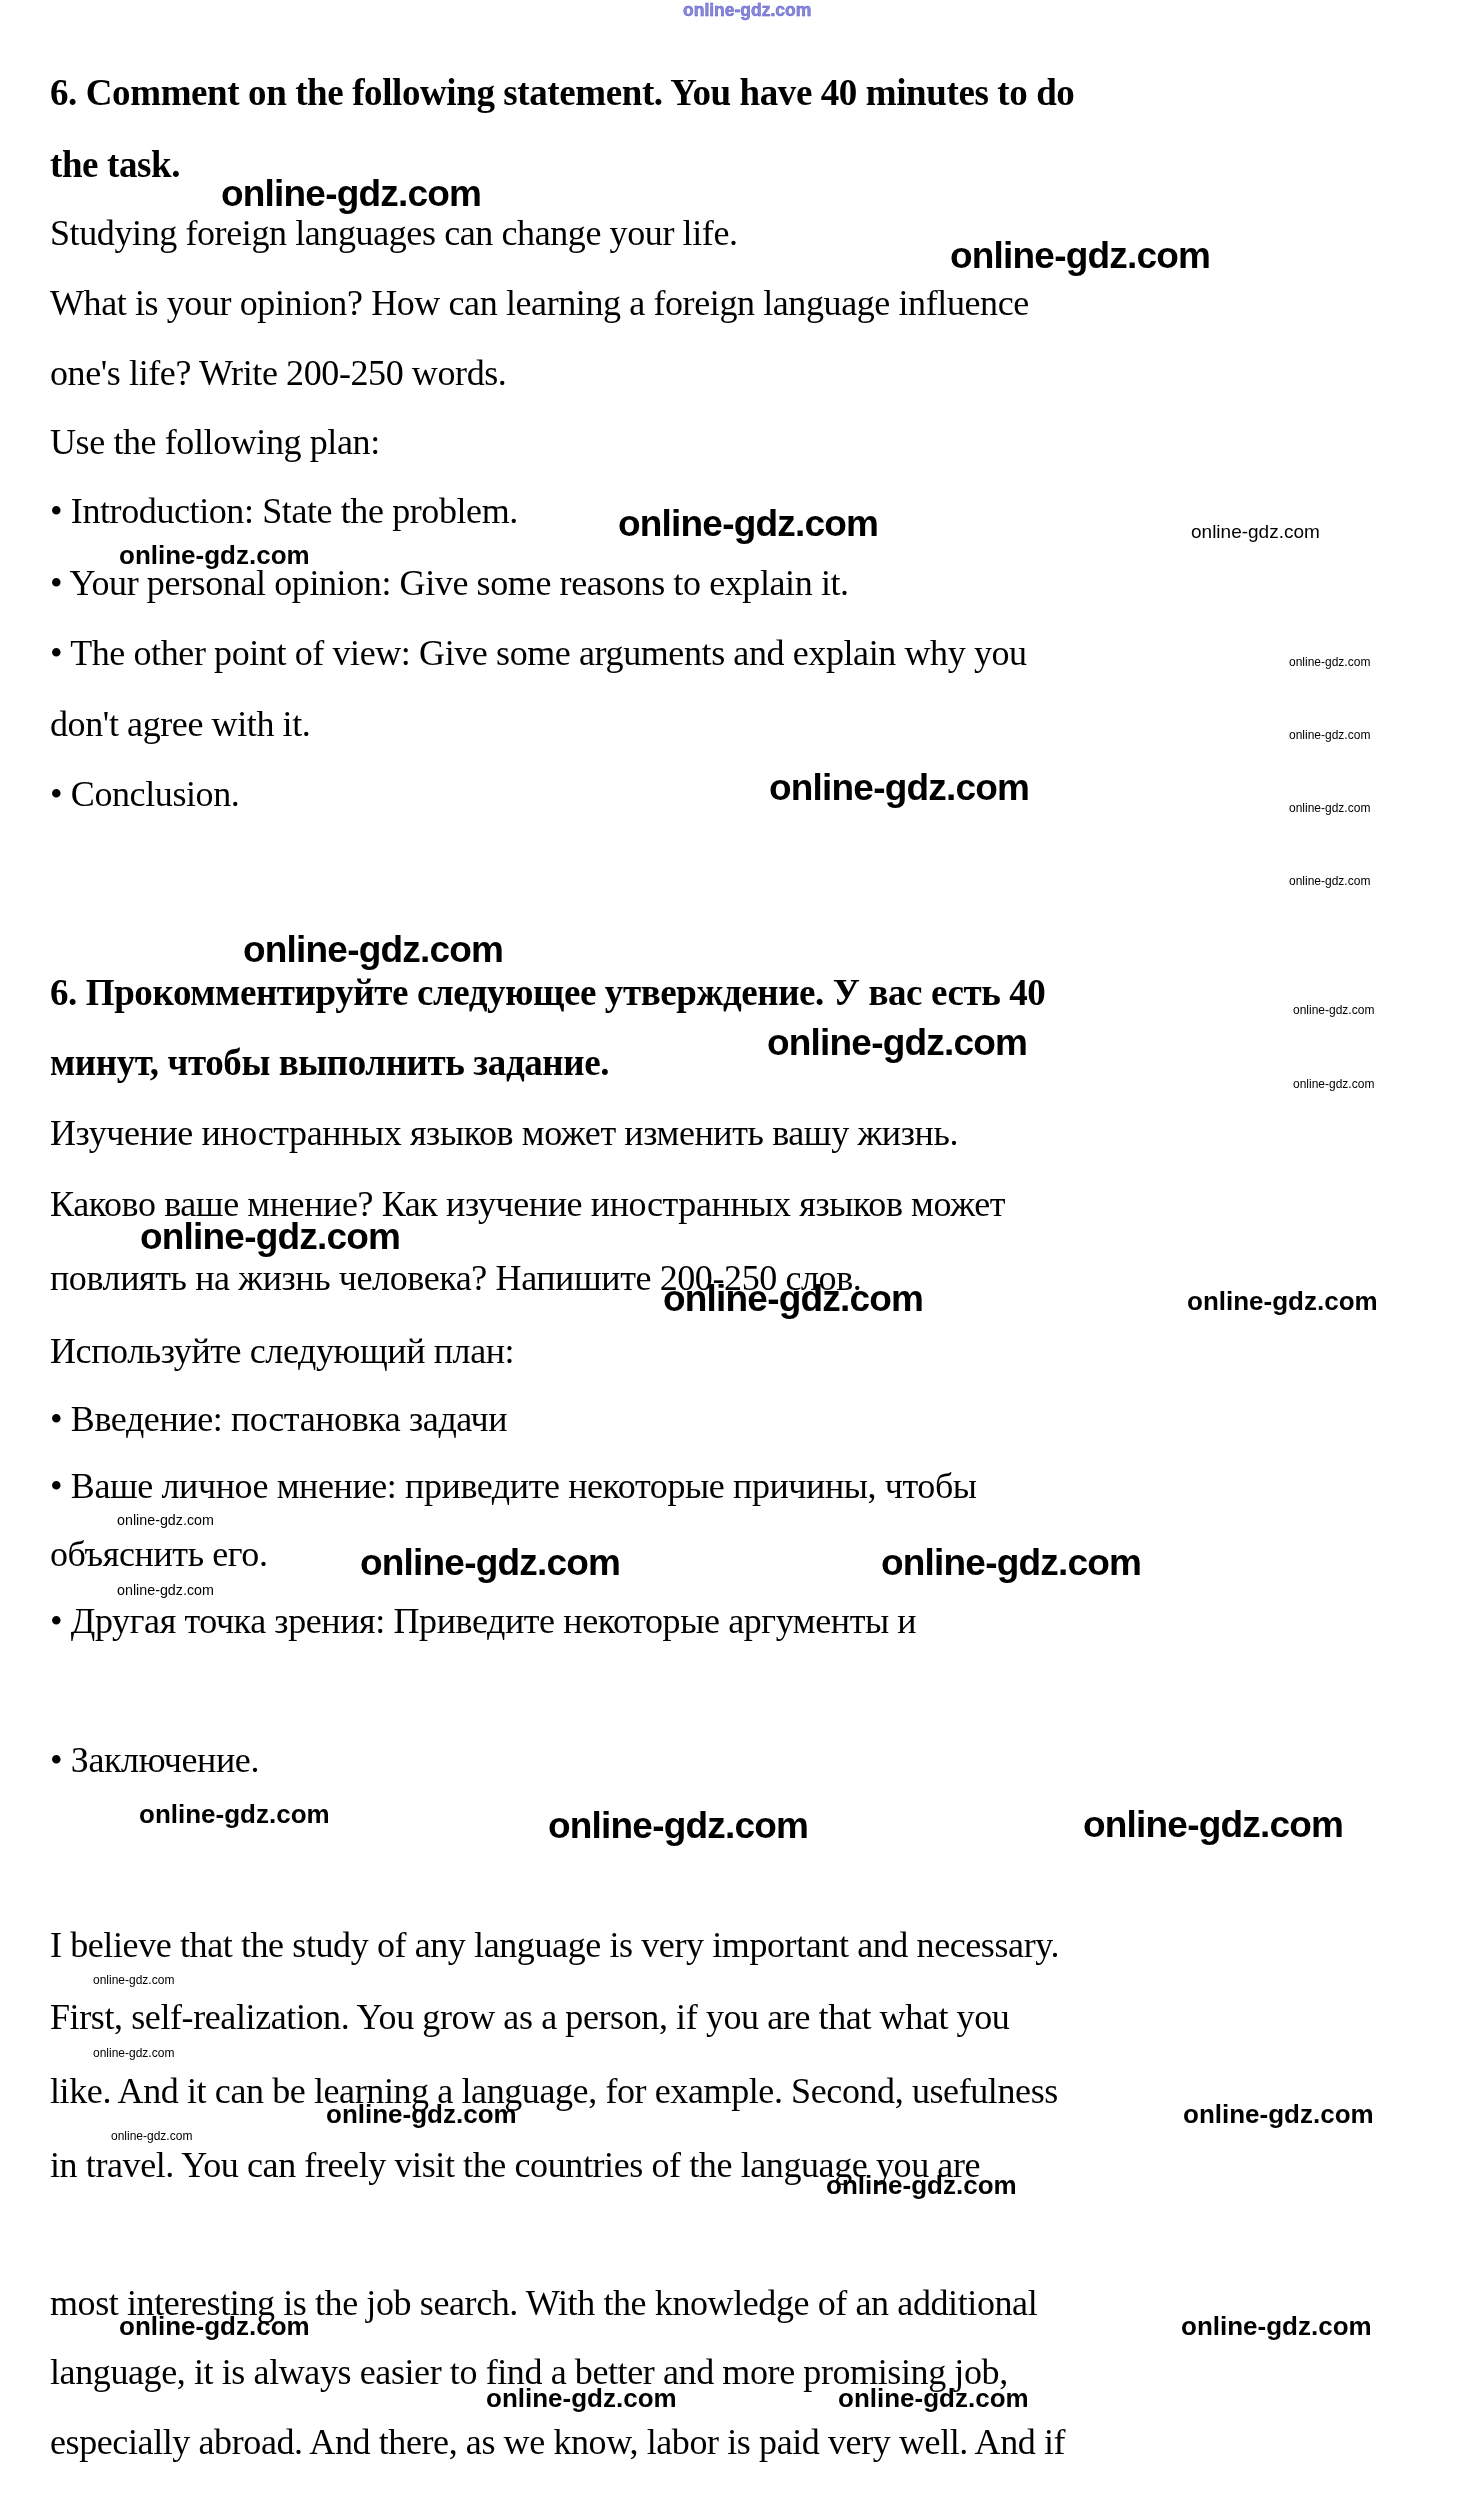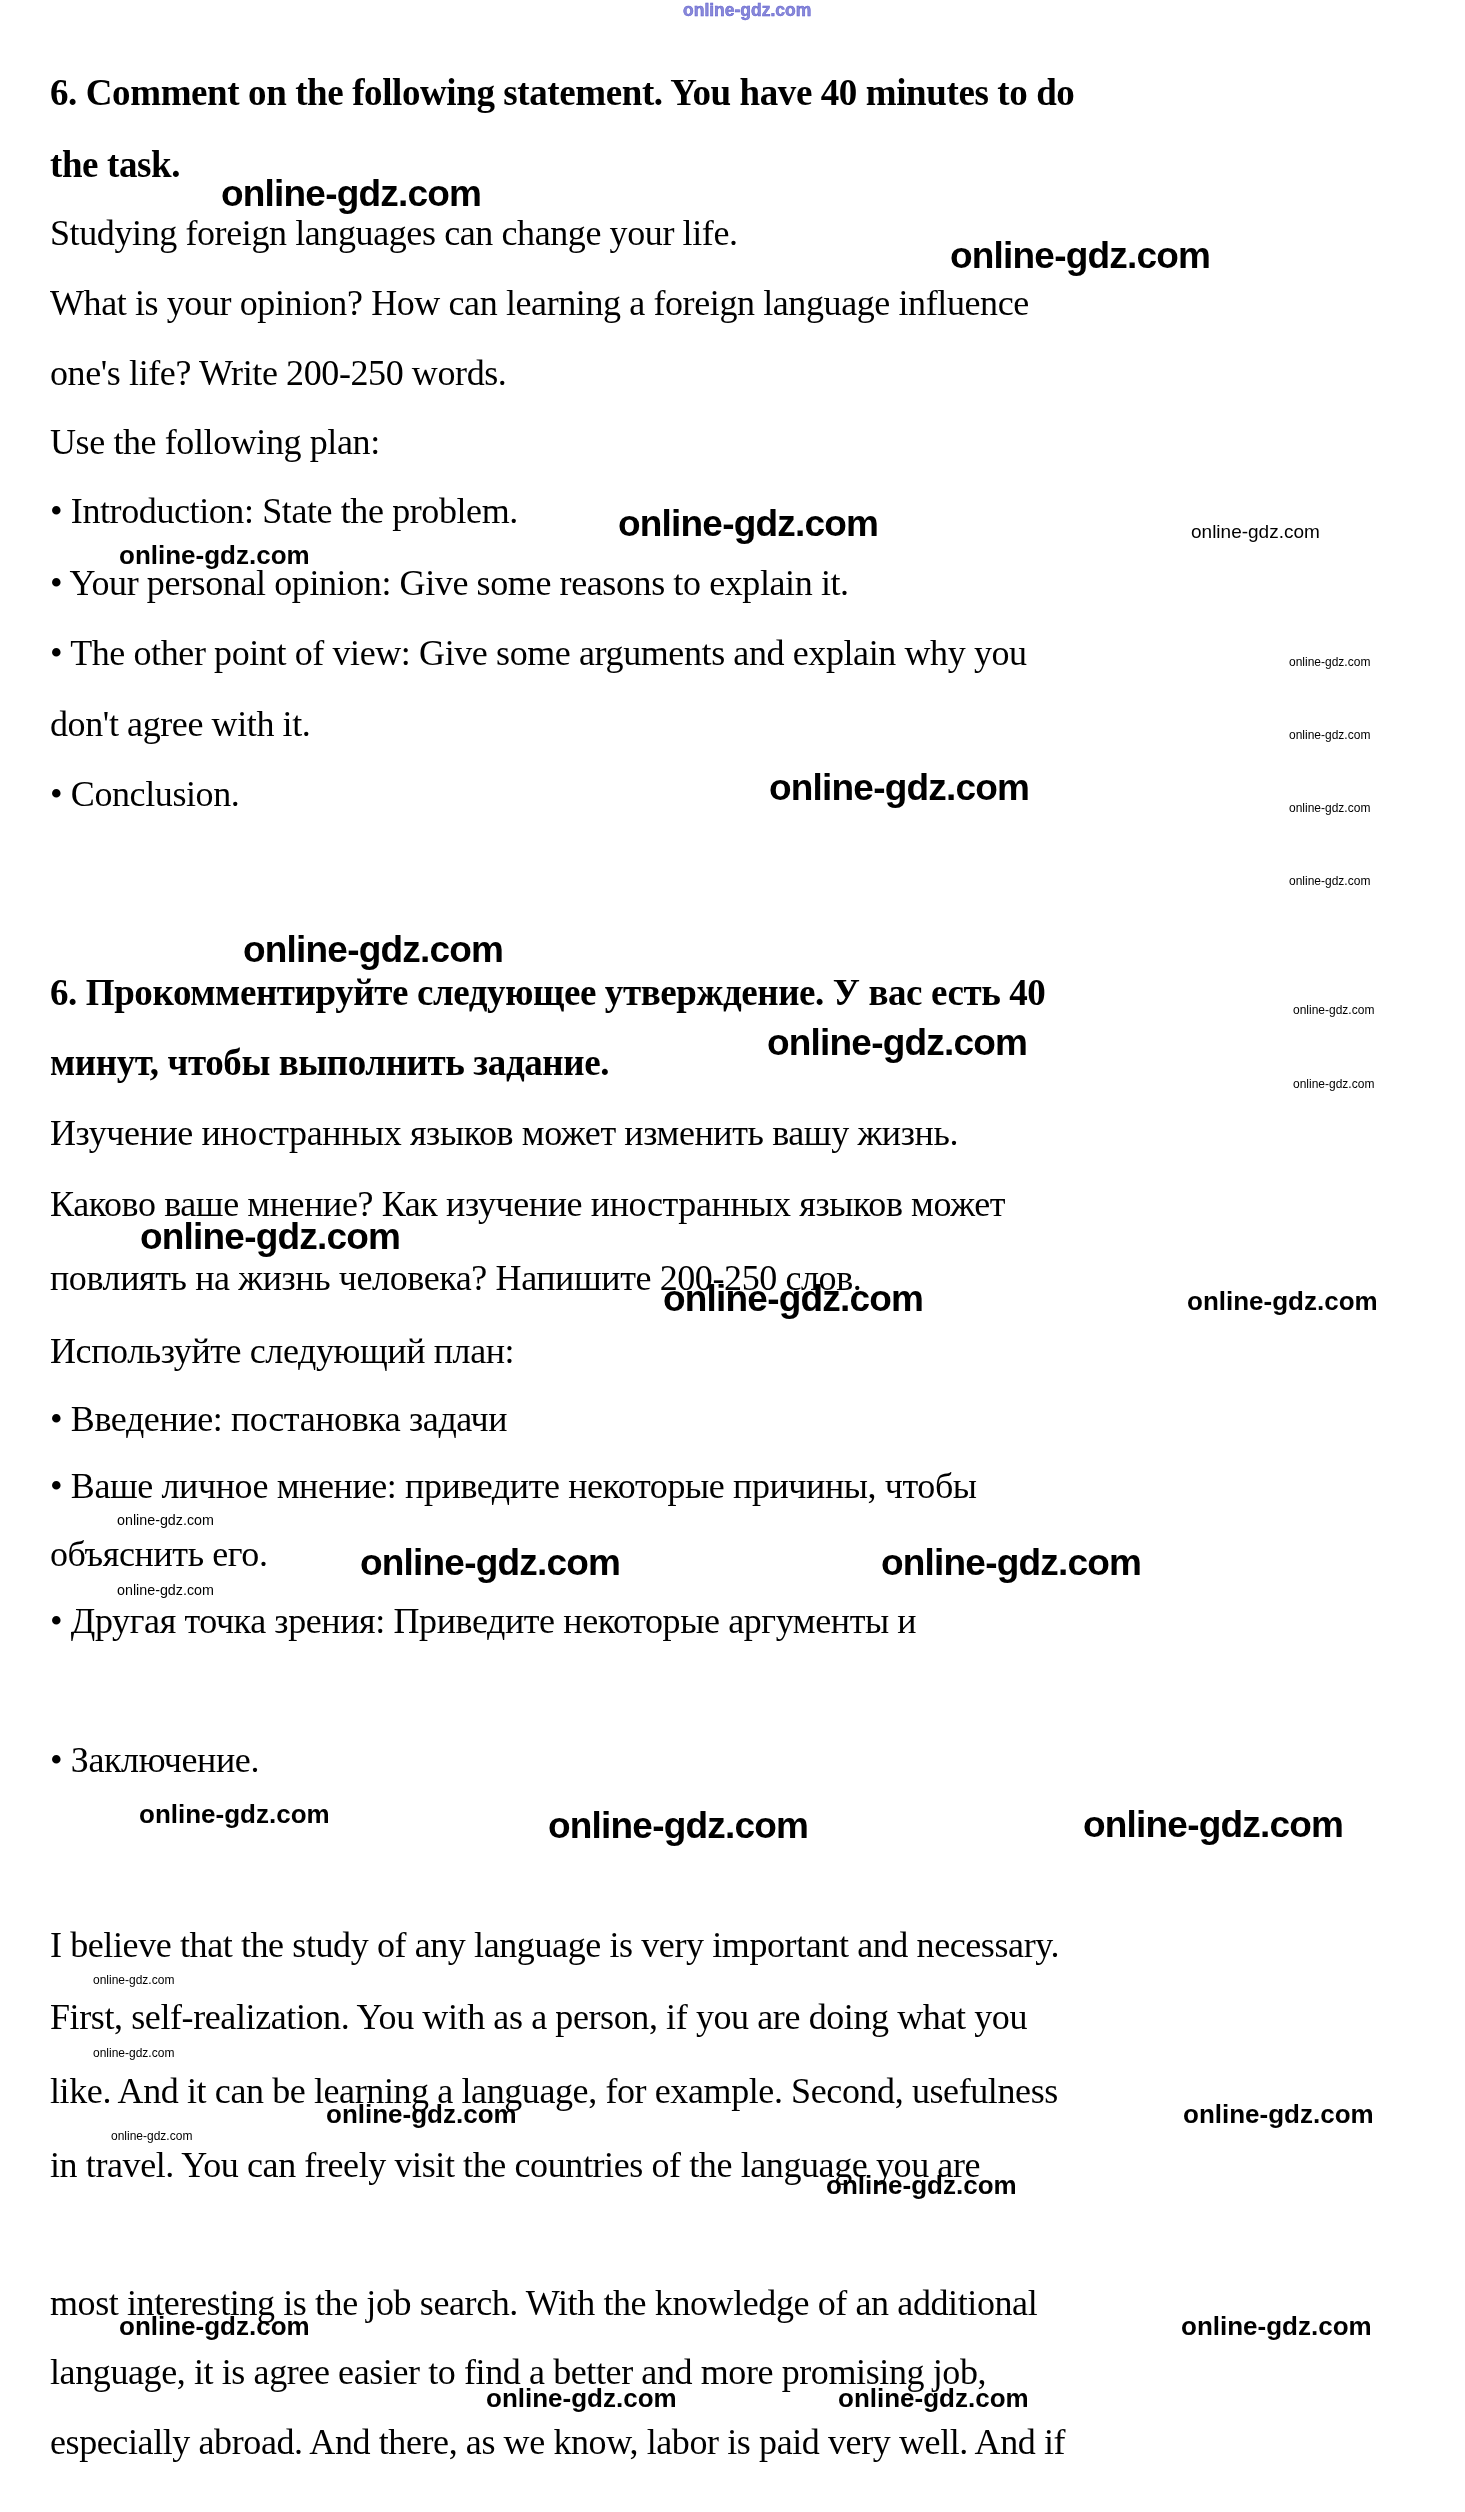--- a/index.html
+++ b/index.html
@@ -95,30 +95,30 @@
   <div class="wm wm-xs2" style="left:117px;  top:1583px;">online-gdz.com</div>
   <div class="line" style="top:1602px;">• Другая точка зрения: Приведите некоторые аргументы и</div>
   <div class="line" style="top:1741px;">• Заключение.</div>
 
   <div class="wm wm-md" style="left:139px;  top:1801px;">online-gdz.com</div>
   <div class="wm wm-lg" style="left:548px;  top:1807px;">online-gdz.com</div>
   <div class="wm wm-lg" style="left:1083px; top:1806px;">online-gdz.com</div>
 
   <div class="line" style="top:1926px;">I believe that the study of any language is very important and necessary.</div>
   <div class="wm wm-xs" style="left:93px;  top:1974px;">online-gdz.com</div>
-  <div class="line" style="top:1998px;">First, self-realization. You with as a person, if you are doing what you</div>
+  <div class="line" style="top:1998px;">First, self-realization. You grow as a person, if you are that what you</div>
   <div class="wm wm-xs" style="left:93px;  top:2047px;">online-gdz.com</div>
   <div class="line" style="top:2072px;">like. And it can be learning a language, for example. Second, usefulness</div>
   <div class="wm wm-md" style="left:326px;  top:2101px;">online-gdz.com</div>
   <div class="wm wm-md" style="left:1183px; top:2101px;">online-gdz.com</div>
   <div class="wm wm-xs" style="left:111px;  top:2130px;">online-gdz.com</div>
   <div class="line" style="top:2146px;">in travel. You can freely visit the countries of the language you are</div>
   <div class="wm wm-md" style="left:826px; top:2172px;">online-gdz.com</div>
   <div class="line" style="top:2284px;">most interesting is the job search. With the knowledge of an additional</div>
   <div class="wm wm-md" style="left:119px;  top:2313px;">online-gdz.com</div>
   <div class="wm wm-md" style="left:1181px; top:2313px;">online-gdz.com</div>
-  <div class="line" style="top:2353px;">language, it is agree easier to find a better and more promising job,</div>
+  <div class="line" style="top:2353px;">language, it is always easier to find a better and more promising job,</div>
   <div class="wm wm-md" style="left:486px;  top:2385px;">online-gdz.com</div>
   <div class="wm wm-md" style="left:838px; top:2385px;">online-gdz.com</div>
   <div class="line" style="top:2423px;">especially abroad. And there, as we know, labor is paid very well. And if</div>
 
 </div>
 
 
 </body></html>

